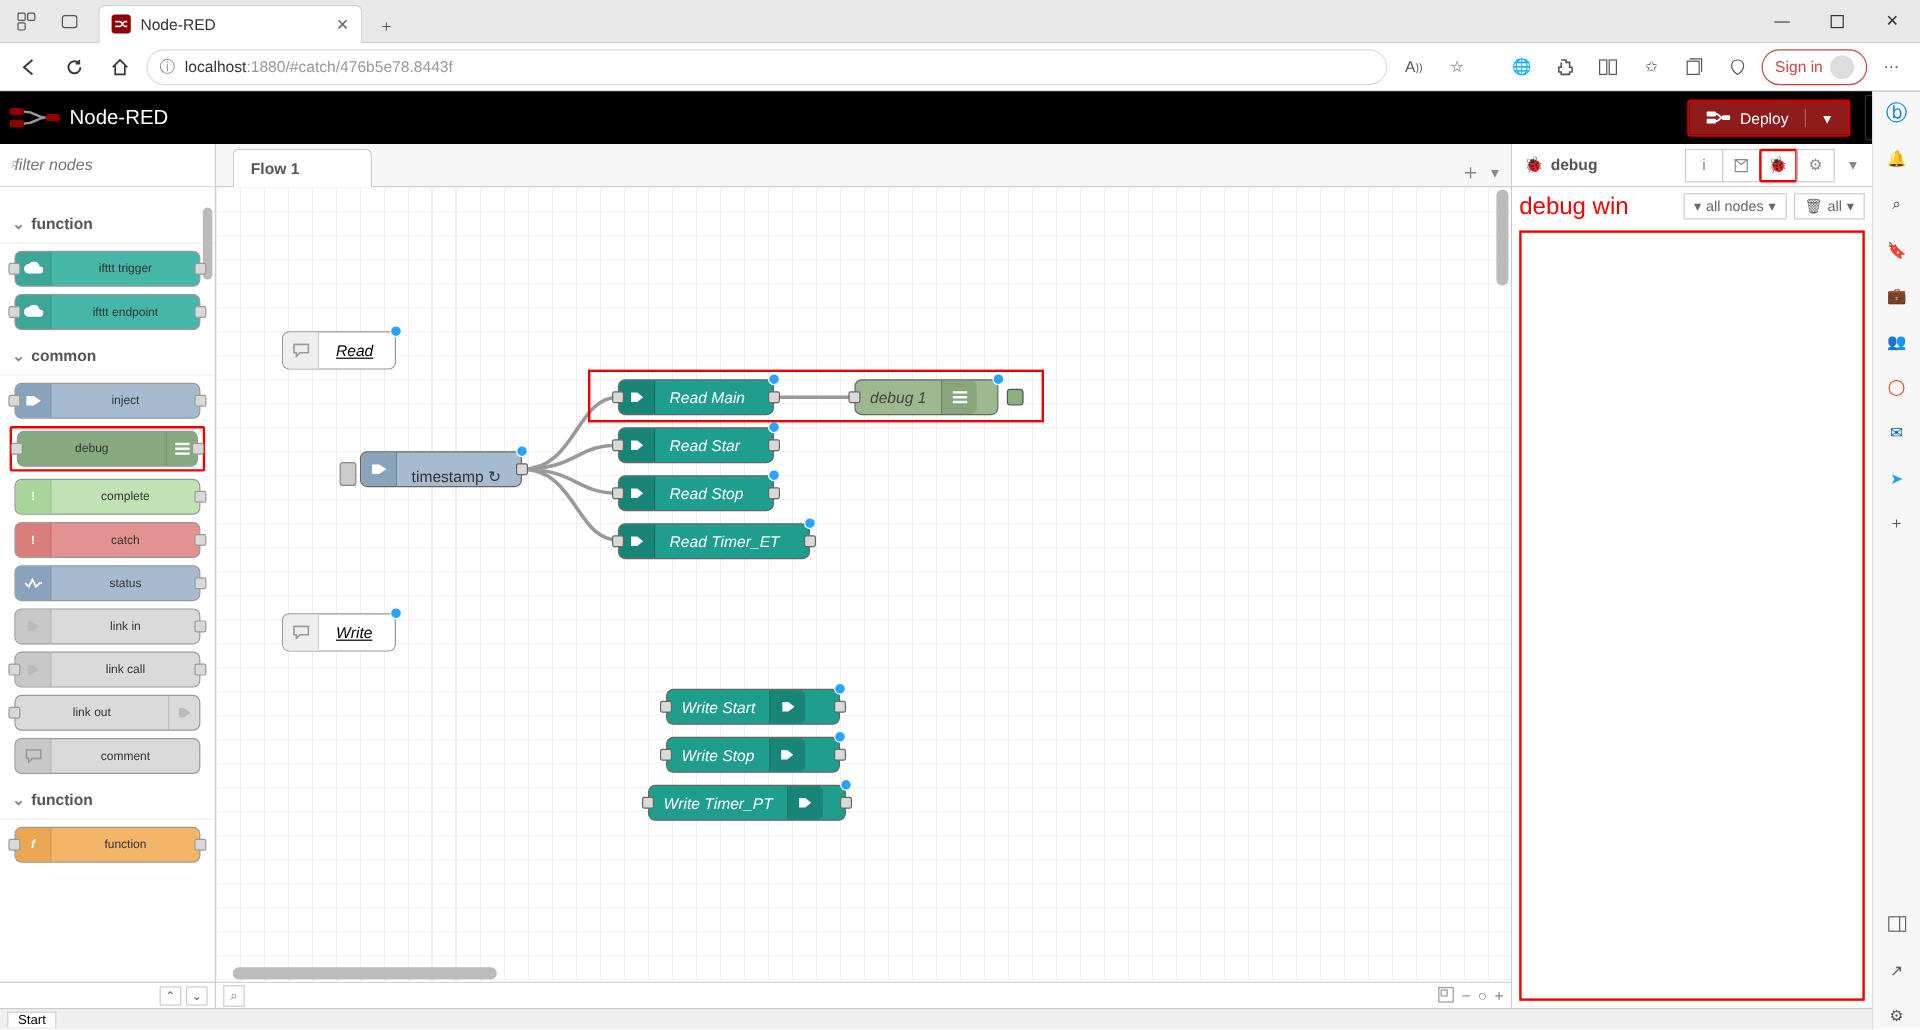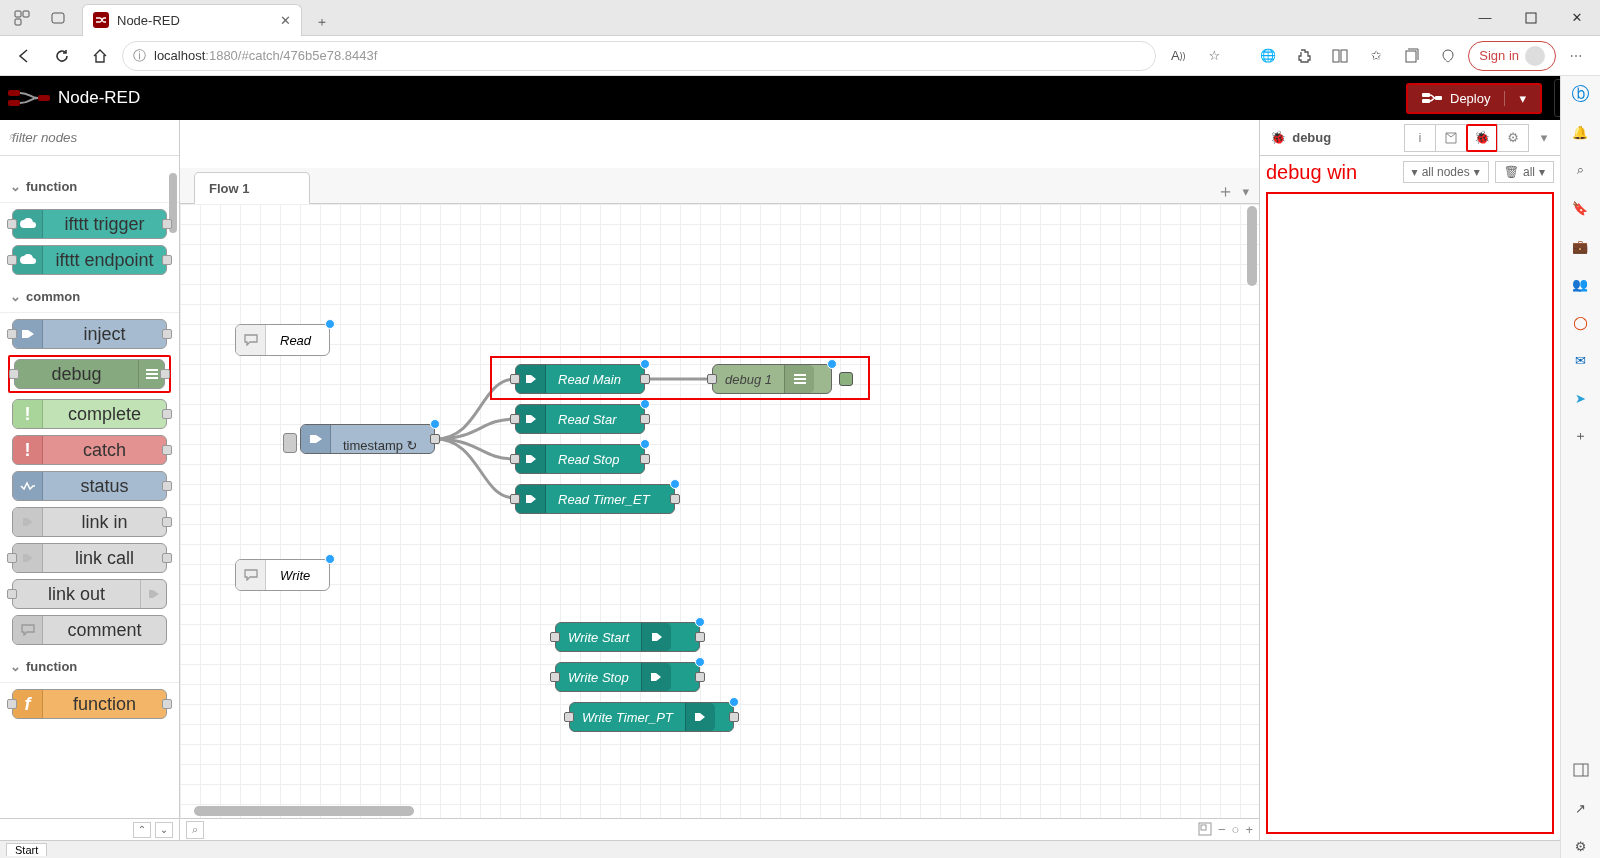--- a/index.html
+++ b/index.html
@@ -43,40 +43,40 @@
 .hamburger { width:38px; height:38px; display:flex; align-items:center; justify-content:center; color:#ccc; margin-left:8px; border:1px solid #333; border-radius:3px;}
 
 
 .nr-body { display:flex; height: calc(858px - 36px - 40px - 44px - 18px); width: calc(1600px - 40px); }
 .palette { width:180px; border-right:1px solid #ccc; display:flex; flex-direction:column; background:#fff;gap:15px;}
 .palette .filter { padding:6px; border-bottom:1px solid #ddd;}
 .palette .filter input { width:100%; border:none; outline:none; padding:4px 6px; color:#888; font-style:italic;}
 .palette .scroll { flex:1; overflow-y:auto; position:relative; padding-bottom:10px;}
 .cat-hdr { padding:8px 10px; font-weight:600; color:#555; border-bottom:1px solid #eee; display:flex; align-items:center; gap:6px; cursor:pointer;}
 .cat-hdr .chev { width:10px; color:#888;}
-.pnode { margin:6px 12px; height:30px; border-radius:6px; display:flex; align-items:center; position:relative; border:1px solid #999; font-size:18px;}
+.pnode { margin:6px 12px; height:30px; border-radius:6px; display:flex; align-items:center; position:relative; border:1px solid #999; font-size:10px;}
 .pnode .pico { width:30px; height:100%; display:flex; align-items:center; justify-content:center; border-right:1px solid rgba(0,0,0,0.15); border-radius:5px 0 0 5px;}
 .pnode .plabel { flex:1; text-align:center; color:#333;}
 .pnode .rport, .pnode .lport { position:absolute; width:10px; height:10px; background:#d9d9d9; border:1px solid #999; border-radius:2px; top:50%; transform:translateY(-50%);}
 .pnode .rport { right:-6px;} .pnode .lport { left:-6px;}
 .pnode .ricon { width:26px; height:100%; display:flex; align-items:center; justify-content:center; border-left:1px solid rgba(0,0,0,0.15);}
 .pnode.teal { background:#46b6a9;} .pnode.teal .pico{ background:#3ea599;}
 .pnode.blue { background:#a6bbcf;} .pnode.blue .pico{ background:#8aa3bc;}
 .pnode.green{ background:#87a980;}
 .pnode.lgreen{ background:#c0e2b4;} .pnode.lgreen .pico{background:#a9d59a;}
 .pnode.red  { background:#e49191;} .pnode.red .pico{ background:#d97d7d;}
 .pnode.grey { background:#dadada;} .pnode.grey .pico{ background:#c8c8c8;}
 .pnode.orange{background:#f3b567;} .pnode.orange .pico{background:#eaa651;}
 .palette .footer { height:22px; border-top:1px solid #ccc; display:flex; justify-content:flex-end; padding:0 6px; gap:4px; align-items:center;}
 .palette .footer .fbtn { border:1px solid #ccc; width:18px; height:16px; display:flex; align-items:center; justify-content:center; font-size:10px; color:#666;}
 .red-box { border:2px solid #e00; border-radius:2px;}
 
 
 .workspace { flex:1; display:flex; flex-direction:column; border-right:1px solid #ccc; min-width:0;}
-.ws-tabs { height:36px; display:flex; align-items:flex-end; padding-left:14px; border-bottom:1px solid #ccc; background:#f7f7f7;margin-top:48px;}
+.ws-tabs { height:36px; display:flex; align-items:flex-end; padding-left:14px; border-bottom:1px solid #ccc; background:#f7f7f7;}
 .ws-tab { height:32px; background:#fff; border:1px solid #ccc; border-bottom:1px solid #fff; border-radius:5px 5px 0 0; padding:0 60px 0 14px; display:flex; align-items:center; font-weight:600; color:#555; margin-bottom:-1px;}
 .ws-tabs .right { margin-left:auto; display:flex; align-items:center; gap:8px; padding-right:10px; color:#888;}
 .ws-canvas-wrap { flex:1; position:relative; overflow:hidden;}
 .ws-canvas { position:absolute; inset:0; background:#fff; background-image:linear-gradient(#eee 1px,transparent 1px),linear-gradient(90deg,#eee 1px,transparent 1px); background-size:20px 20px;}
 .ws-scroll-v { position:absolute; right:2px; top:2px; width:10px; height:80px; background:#bbb; border-radius:5px;}
 .ws-scroll-h { position:absolute; left:14px; bottom:2px; height:10px; width:220px; background:#bbb; border-radius:5px;}
 .ws-footer { height:22px; border-top:1px solid #ccc; display:flex; align-items:center; padding:0 6px; background:#fff;}
 .ws-footer .srch { width:18px;height:18px; border:1px solid #ccc; display:flex; align-items:center; justify-content:center; color:#888; font-size:11px;}
 .ws-footer .right { margin-left:auto; display:flex; gap:6px; color:#888;}
 
@@ -89,21 +89,21 @@
 .cnode.blue2 { background:#a6bbcf;align-items:flex-end;} .cnode.blue2 .cico{background:#8aa3bc;} .cnode.blue2 .clabel{color:#333; font-style:normal;}
 .cnode.green2{ background:#87a980;} .cnode.green2 .clabel{color:#333; font-style:italic;}
 .cnode .port { position:absolute; width:10px;height:10px; background:#d9d9d9; border:1px solid #666; border-radius:2px; top:50%; transform:translateY(-50%);}
 .cnode .port.l{left:-6px;} .cnode .port.r{right:-6px;}
 .cnode .changed { position:absolute; top:-6px; right:-6px; width:10px;height:10px; background:#2aa3ff; border-radius:50%; border:1px solid #fff;}
 .cnode .btn-sq { width:14px;height:20px; background:#ccc; border:1px solid #888; border-radius:3px; position:absolute;}
 .cnode .btn-sq.l{left:-18px;} 
 .cnode .status-sq { width:14px;height:14px; background:#8db07f; border:1px solid #555; border-radius:3px; position:absolute; right:-22px;}
 .comment-node { position:absolute; height:32px; background:#fff; border:1px solid #999; border-radius:6px; display:flex; align-items:center;}
 .comment-node .cico { width:30px;height:100%; display:flex; align-items:center; justify-content:center; background:#eee; border-right:1px solid #ccc; border-radius:5px 0 0 5px;}
-.comment-node .clabel { padding:0 14px; font-style:italic;}
+.comment-node .clabel { padding:0 14px; font-style:italic;text-decoration:underline;}
 .comment-node .changed { position:absolute; top:-6px; right:-6px; width:10px;height:10px; background:#2aa3ff; border-radius:50%; border:1px solid #fff;}
 svg.wires { position:absolute; inset:0; pointer-events:none;}
 svg.wires path { stroke:#999; stroke-width:3; fill:none;}
 
 
 .nr-sidebar { width:300px; display:flex; flex-direction:column; background:#fff;}
 .sb-tabs { height:36px; display:flex; align-items:center; border-bottom:1px solid #ccc;}
 .sb-title { display:flex; align-items:center; gap:6px; padding:0 10px; font-weight:600; color:#555;}
 .sb-tabs .right { margin-left:auto; display:flex; align-items:center;}
 .sb-icon-tab { width:32px;height:28px; border:1px solid #ccc; display:flex;align-items:center;justify-content:center; margin-left:-1px; color:#888;}
@@ -518,21 +518,21 @@
             <span class="port l"></span>
             <span class="clabel">Write Stop</span>
             <span class="cico right-ico">
               <svg width="14" height="12">
                 <path d="M2 2h5l5 4-5 4H2z" fill="#fff"></path>
               </svg>
             </span>
             <span class="port r"></span>
             <span class="changed"></span>
           </div>
-        <div class="cnode teal2" style="left:389px; top:498px; width:165px">
+        <div class="cnode teal2" style="left:360px; top:498px; width:165px">
             <span class="port l"></span>
             <span class="clabel">Write Timer_PT</span>
             <span class="cico right-ico">
               <svg width="14" height="12">
                 <path d="M2 2h5l5 4-5 4H2z" fill="#fff"></path>
               </svg>
             </span>
             <span class="port r"></span>
             <span class="changed"></span>
           </div>

